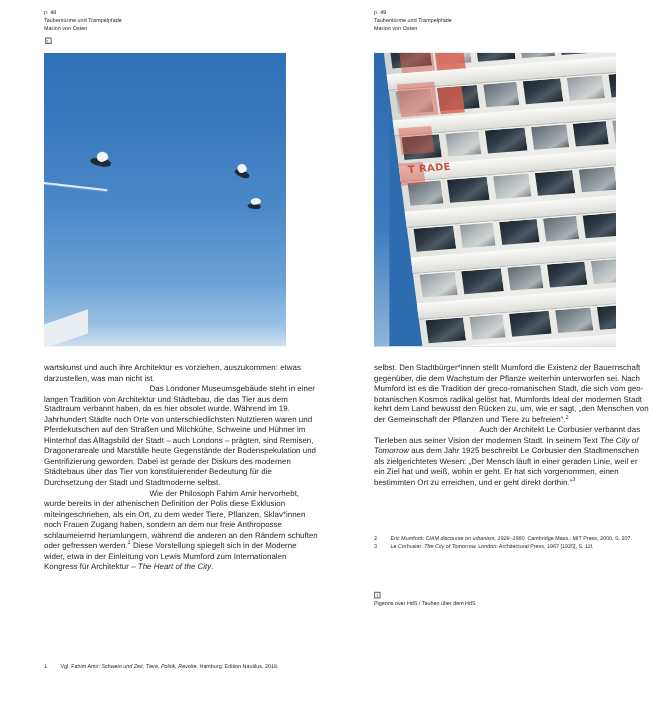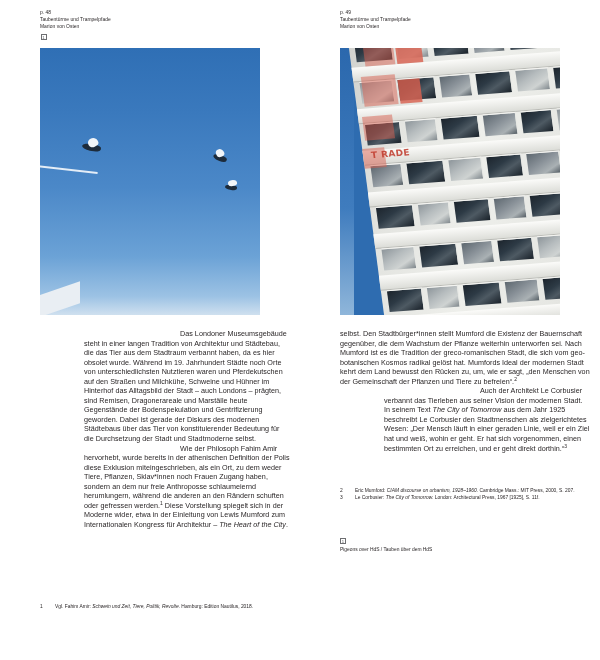--- a/index.html
+++ b/index.html
@@ -210,21 +210,20 @@
     line-height: 9.55px;
     text-align: left;
     color: #231f20;
     letter-spacing: 0.003em;
   }
   .body p {
     margin: 0;
   }
   .body p.ind {
     text-indent: 96px;
-    margin-left: 44px;
   }
   .body em { font-style: italic; }
   .body sup {
     font-size: 5px;
     vertical-align: super;
     line-height: 0;
   }
 
   
   .notes {
@@ -299,20 +298,21 @@
           <i></i>
         </div>
       <div class="bird" id="bird3">
           <b></b>
           <i></i>
         </div>
       <div class="roof"></div>
     </div>
 
     <div class="body">
+      <p>wartskunst und auch ihre Architektur es vorziehen, auszukommen: etwas darzustellen, was man nicht ist.</p>
       <p class="ind">Das Londoner Museumsgebäude steht in einer langen Tradition von Architektur und Städtebau, die das Tier aus dem Stadtraum verbannt haben, da es hier obsolet wurde. Während im 19. Jahrhundert Städte noch Orte von unterschiedlichsten Nutztieren waren und Pferdekutschen auf den Straßen und Milchkühe, Schweine und Hühner im Hinterhof das Alltagsbild der Stadt – auch Londons – prägten, sind Remisen, Dragonerareale und Marställe heute Gegenstände der Bodenspekulation und Gentrifizierung geworden. Dabei ist gerade der Diskurs des modernen Städtebaus über das Tier von konstituierender Bedeutung für die Durchsetzung der Stadt und Stadtmoderne selbst.</p>
       <p class="ind"><span>Wie der Philosoph Fahim Amir hervorhebt, wurde bereits in der athenischen Definition der Polis diese Exklusion miteingeschrieben, als ein Ort, zu dem weder Tiere, Pflanzen, Sklav*innen noch Frauen Zugang haben, sondern an dem nur freie Anthroposse schlaumeiernd herumlungern, während die anderen an den Rändern schuften oder gefressen werden.</span><sup>1</sup><span> Diese Vorstellung spiegelt sich in der Moderne wider, etwa in der Einleitung von Lewis Mumford zum Internationalen Kongress für Architektur – </span><em>The Heart of the City</em><span>.</span></p>
     </div>
 
     <div class="notes notes-left">
       <div class="note">
         <span class="num">1</span><span>Vgl. Fahim Amir: </span><em>Schwein und Zeit, Tiere, Politik, Revolte.</em><span> Hamburg: Edition Nautilus, 2018.</span>
       </div>
     </div>
   </div>

